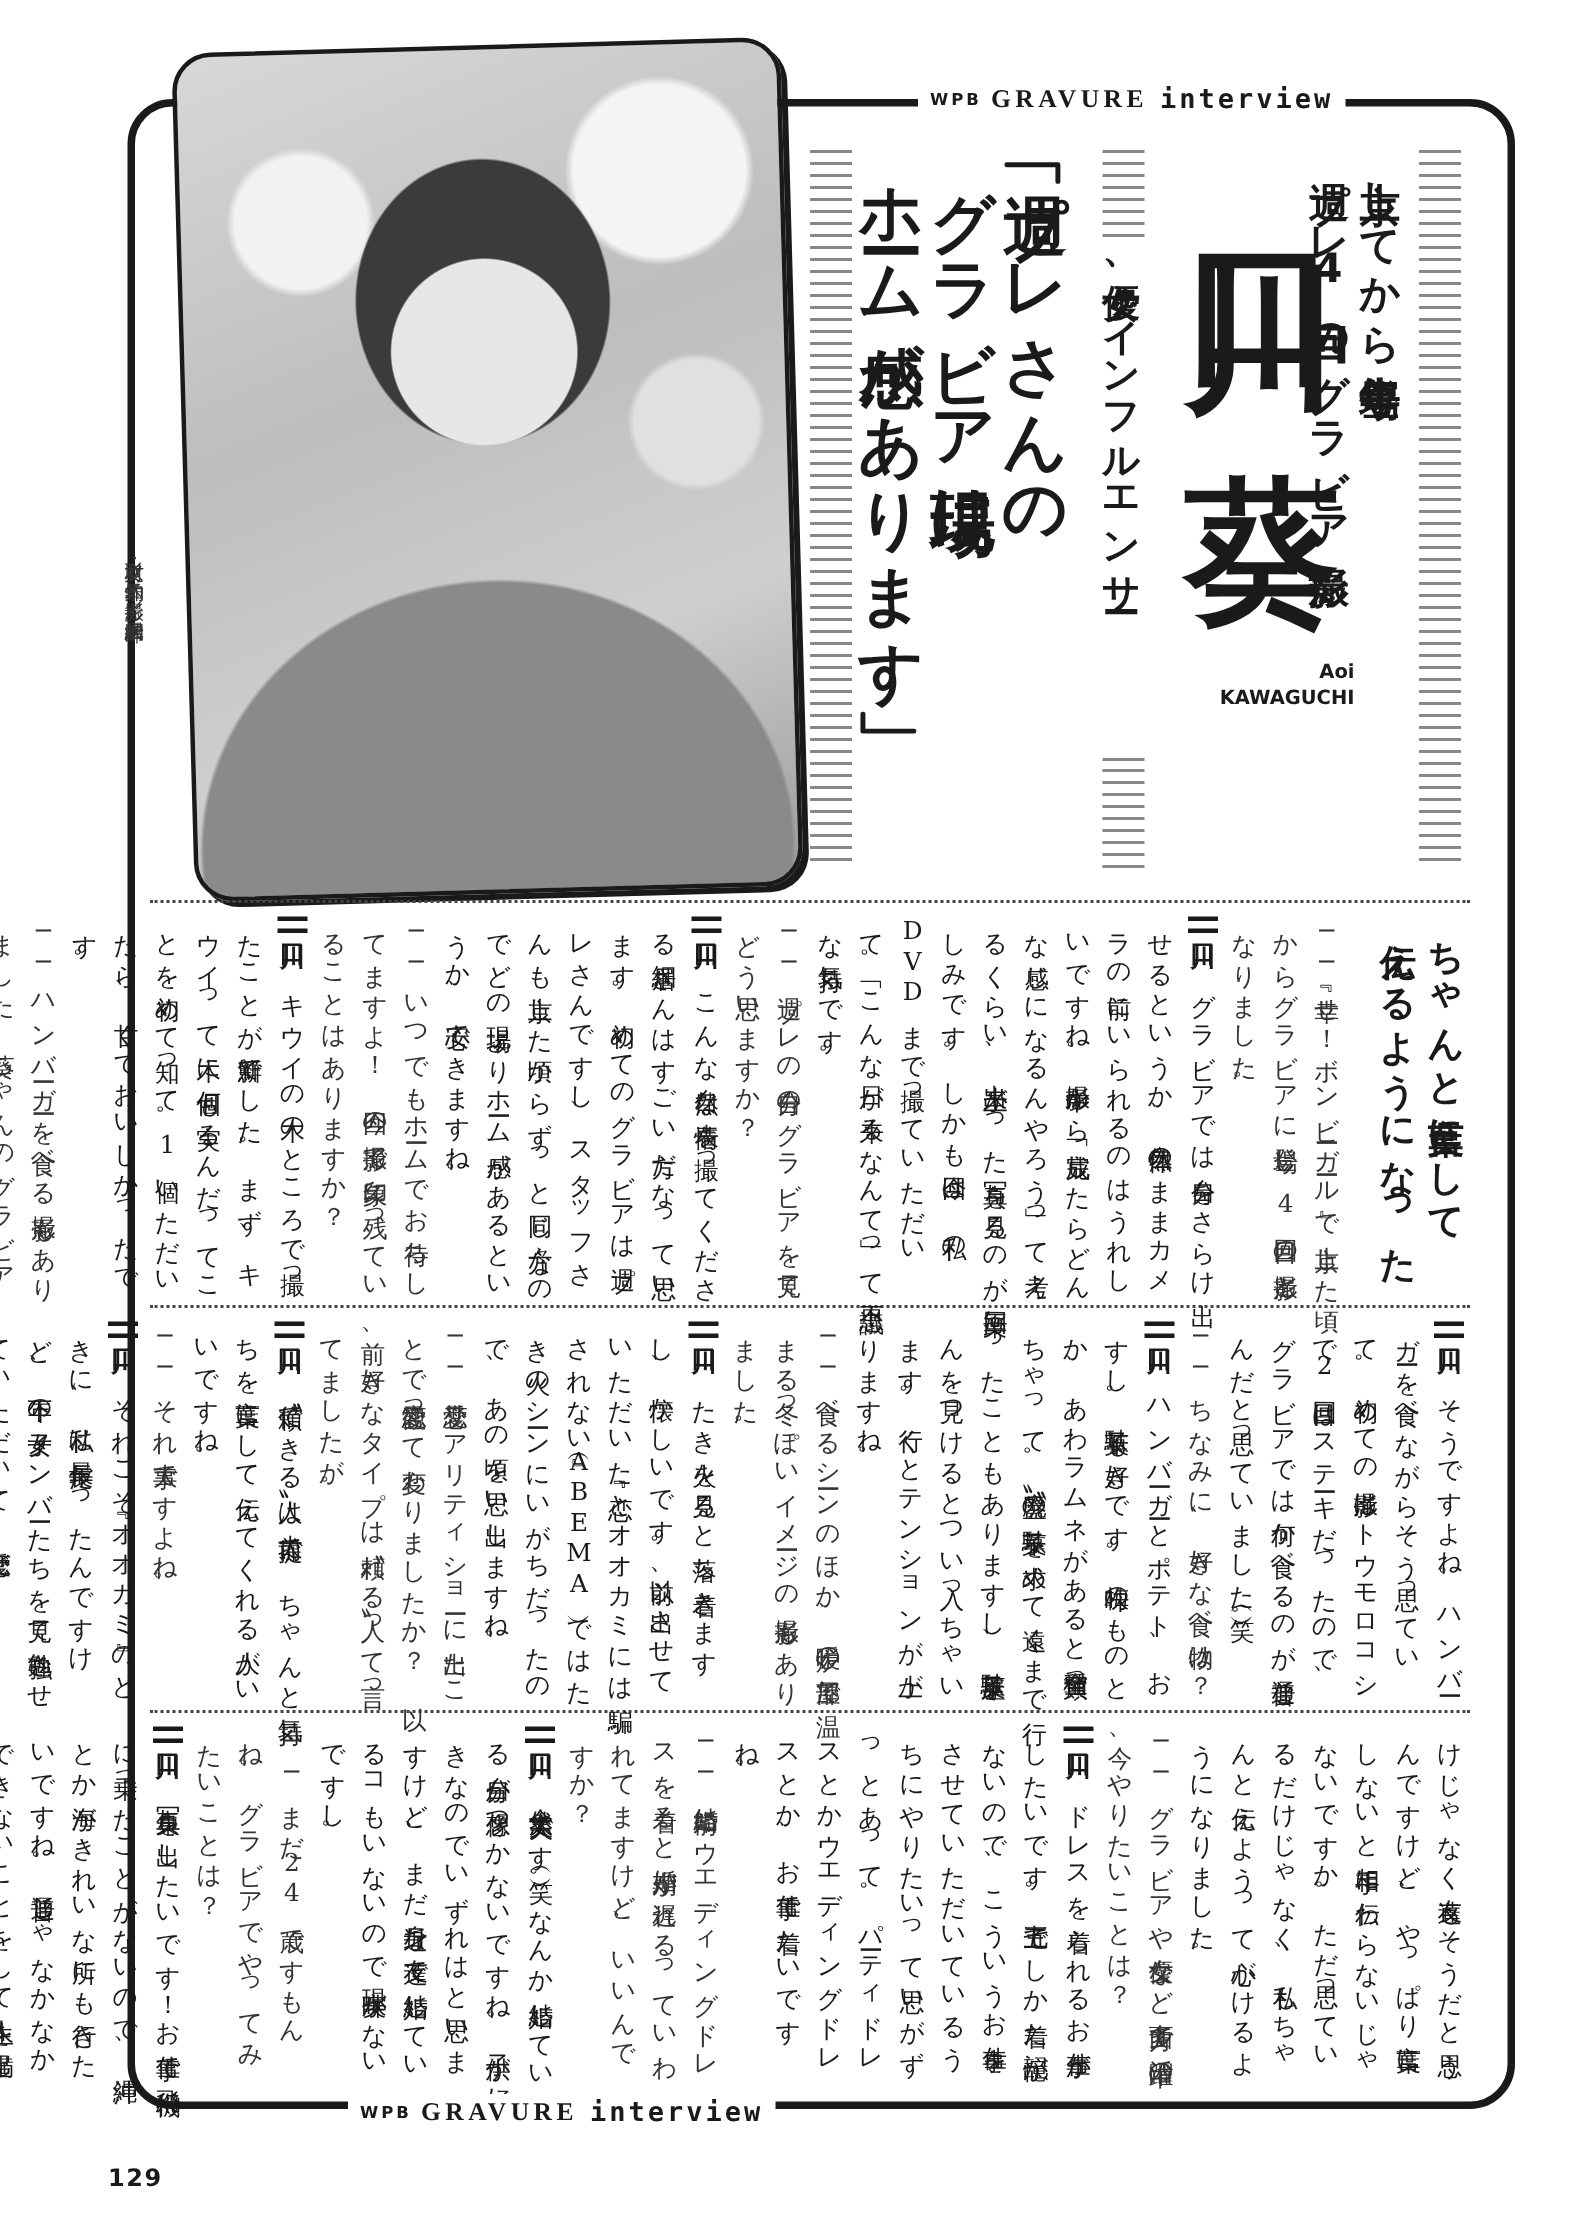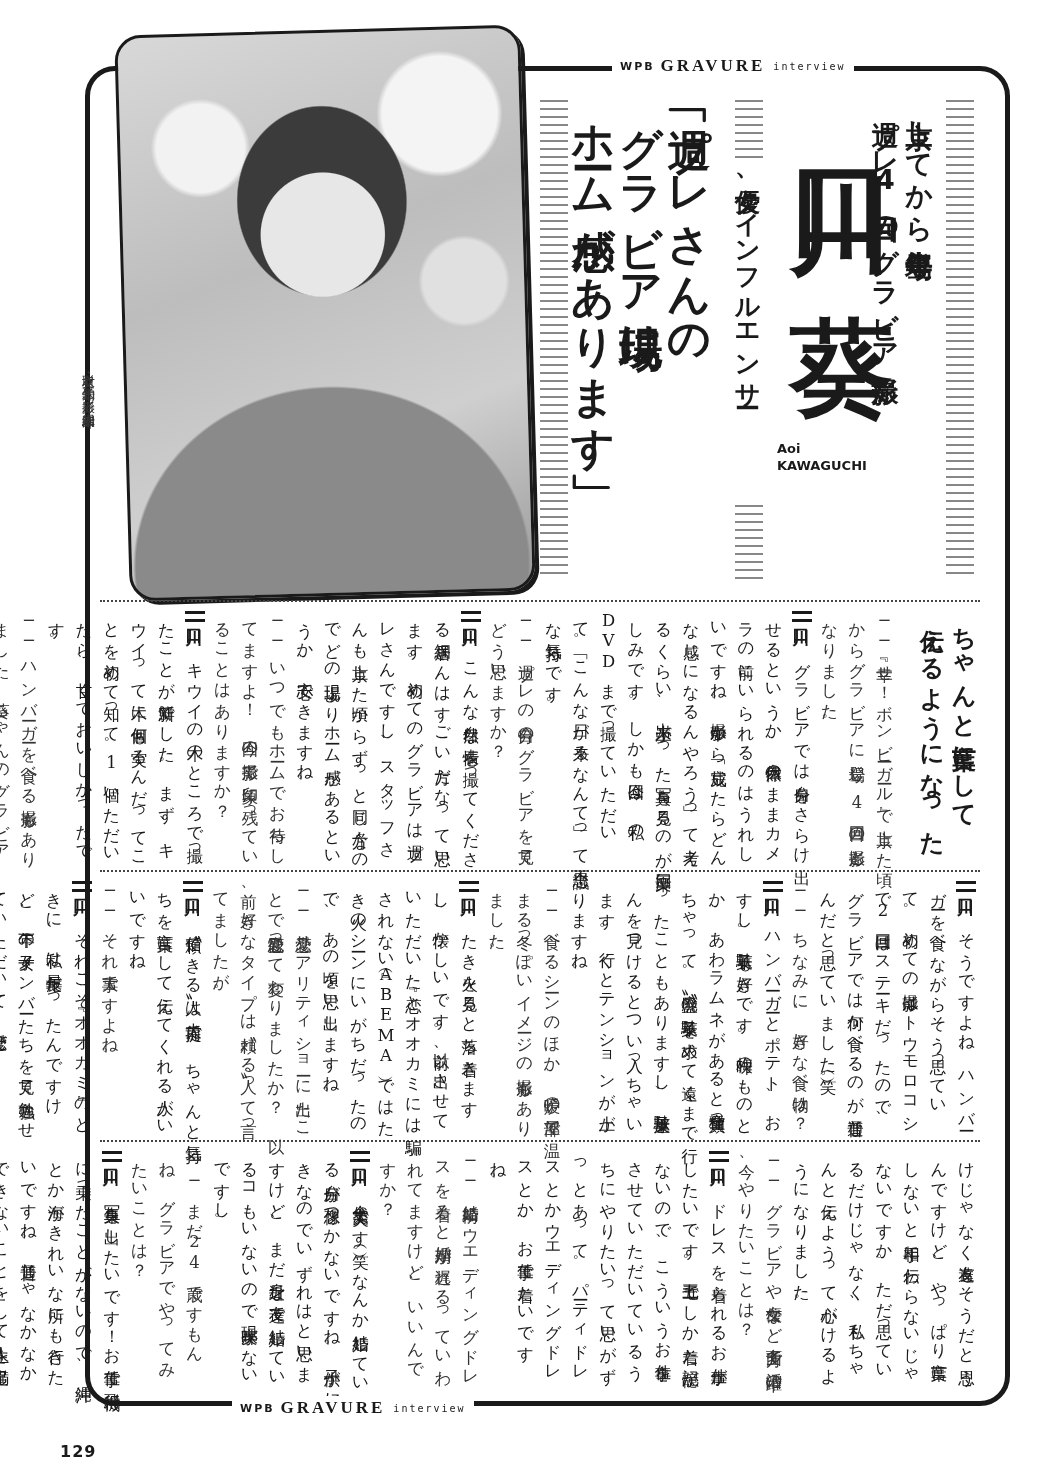--- a/index.html
+++ b/index.html
@@ -10,21 +10,21 @@
   .frame { position:absolute; left:85px; top:66px; width:925px; height:1340px;
            border:5px solid #1a1a1a; border-radius:30px; box-sizing:border-box; }
 
   
   .brand { position:absolute; display:flex; align-items:center; background:#fff;
            padding:0 8px; height:24px; white-space:nowrap; }
   .brand-top { left:612px; top:54px; }
   .brand-bottom { left:232px; top:1396px; }
   .brand .wpb { font-family:"DejaVu Sans",sans-serif; font-weight:bold; font-size:11px; letter-spacing:2px; margin-right:6px; }
   .brand .grav { font-family:Liberation Serif, serif; font-weight:bold; font-size:17px; letter-spacing:3px; margin-right:8px; }
-  .brand .intv { font-family:"DejaVu Sans Mono",monospace; font-weight:normal; font-size:10px; letter-spacing:2px; }
+  .brand .intv { font-family:"DejaVu Sans Mono",monospace; font-weight:bold; font-size:18px; letter-spacing:2px; }
 
   
   .photo { position:absolute; left:122px; top:30px; width:400px; height:560px;
            transform:rotate(-1.6deg); border-radius:26px; overflow:hidden;
            border:3px solid #1a1a1a; box-shadow:4px 4px 0 #1a1a1a;
            background:
              radial-gradient(ellipse 28% 20% at 50% 36%, #e7e7e7 0 55%, transparent 56%),
              radial-gradient(ellipse 35% 28% at 50% 30%, #3b3b3b 0 60%, transparent 61%),
              radial-gradient(ellipse 70% 45% at 50% 95%, #8a8a8a 0 70%, transparent 71%),
              radial-gradient(circle at 20% 20%, #f2f2f2 0 8%, transparent 9%),
@@ -40,39 +40,39 @@
   .credit { position:absolute; left:80px; top:365px; height:230px; font-size:13px; line-height:16px; color:#333;
             font-family:"DejaVu Serif",serif; }
 
   
   .hatch { position:absolute; width:28px;
            background:repeating-linear-gradient(to bottom,#888 0 2px,transparent 2px 8px); }
   .subtitle { position:absolute; left:868px; top:100px; height:420px; font-weight:bold;
               font-size:27px; line-height:34px; letter-spacing:1px; }
   .name { position:absolute; left:788px; top:90px; font-weight:bold; font-size:104px; line-height:110px;
           letter-spacing:6px; }
-  .romaji { position:absolute; left:777px; top:440px; width:126px; text-align:left; font-weight:bold;
+  .romaji { position:absolute; left:777px; top:440px; width:126px; text-align:right; font-weight:bold;
             font-size:13px; line-height:17px; }
   .role { position:absolute; left:732px; top:170px; font-weight:bold; font-size:25px; line-height:30px; }
   .headline { position:absolute; left:570px; top:95px; font-weight:bold; font-size:43px; line-height:48px;
               letter-spacing:1px; }
 
   
   .tier { position:absolute; left:100px; width:880px; }
   .tier-line { position:absolute; left:100px; width:880px; border-top:2px dotted #444; }
   .tier-body { position:absolute; top:6px; right:0; height:100%; font-family:"DejaVu Serif",serif;
                font-size:16.5px; line-height:27.5px; letter-spacing:1.4px; }
   .tier-body p { margin:0; }
   .spk { font-family:"DejaVu Sans",sans-serif; font-weight:bold; font-size:17px;
          border-top:3px solid #1a1a1a; border-bottom:3px solid #1a1a1a; padding:1px 0; margin-bottom:12px; }
   .q { color:#333; }
   .sub-head { font-family:"DejaVu Sans",sans-serif; font-weight:bold; font-size:24px; line-height:32px;
               margin-left:18px; }
 
-  .page-num { position:absolute; left:60px; top:1442px; font-family:"DejaVu Sans",sans-serif;
+  .page-num { position:absolute; left:72px; top:1442px; font-family:"DejaVu Sans",sans-serif;
               font-weight:bold; font-size:16px; letter-spacing:1px; }
 </style>
 </head>
 <body>
 
 <div class="frame"></div>
 
 <div class="brand brand-top">
   <span class="wpb">WPB</span>
   <span class="grav">GRAVURE</span>

